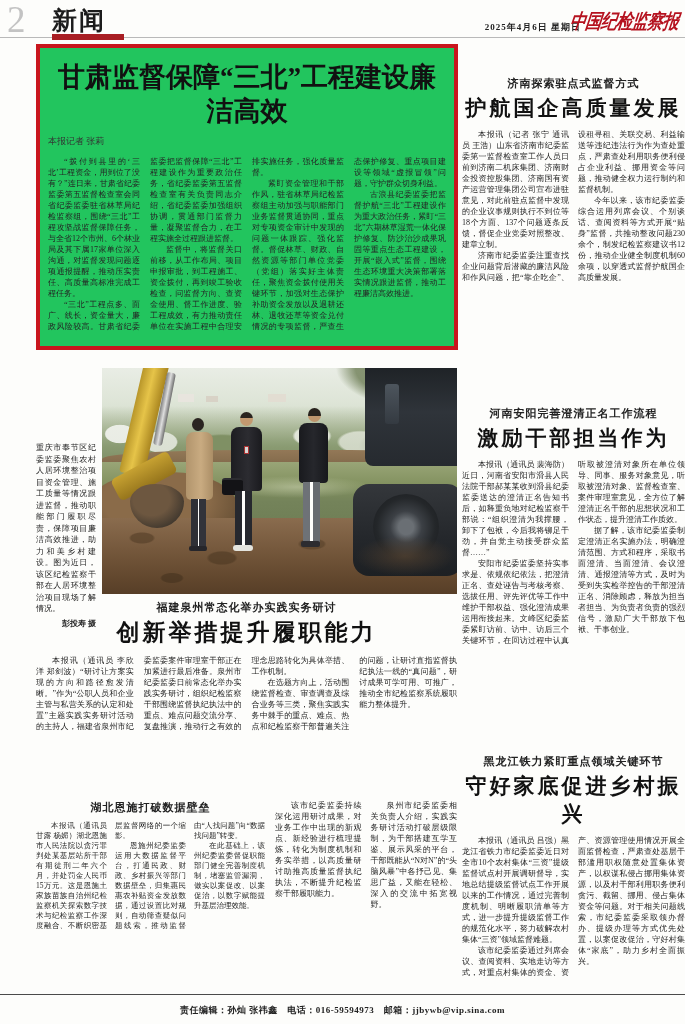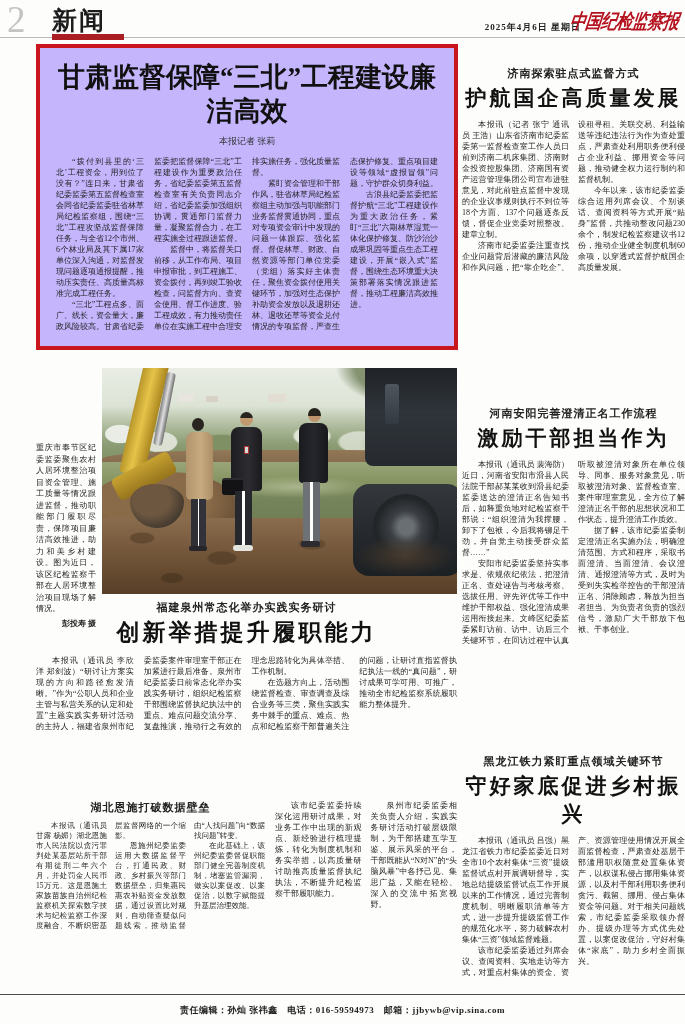--- a/index.html
+++ b/index.html
@@ -18,23 +18,23 @@
               color:#b5121f; transform:skewX(-8deg) scaleY(1.25); transform-origin:right top; letter-spacing:-0.5px; }
 
   
   .kicker { text-align:center; font-size:11px; font-weight:700; color:#222; letter-spacing:1px; }
   .headline { text-align:center; font-weight:700; color:#111; }
   .colbody { text-align:justify; overflow:hidden; column-fill:balance; }
   .colbody p { text-indent:2em; font-size:8px; line-height:11px; color:#242424; }
 
   
   #lead { position:absolute; left:36px; top:44px; width:422px; height:306px;
-          border:4px solid #c9161d; padding:8px 16px 6px; background:#c4b5fd; }
+          border:4px solid #c9161d; padding:8px 8px 6px; background:#22c55e; }
   #lead .headline { font-size:27px; line-height:34px; margin-top:4px; letter-spacing:0px; }
-  #lead .byline { text-align:center; font-size:9px; margin:7px 0 8px; color:#333; }
+  #lead .byline { font-size:9px; margin:7px 0 8px; color:#333; }
   #lead .colbody { height:214px; column-count:4; column-gap:10px; }
 
   
   #photo-block { position:absolute; left:36px; top:368px; width:421px; height:226px; display:flex; }
   #photo-caption { width:66px; padding:74px 6px 0 0; }
   #photo-caption p { font-size:8px; line-height:11.5px; text-align:justify; color:#242424; }
   #photo-caption .credit { text-align:right; font-weight:700; margin-top:3px; }
   #photo { position:relative; width:355px; height:226px; overflow:hidden;
            background:linear-gradient(180deg,#e9ede5 0%,#dde4d6 16%,#cdd6c0 30%,#aab89a 40%,#9aa883 46%); }
   .ph { position:absolute; }
@@ -120,21 +120,21 @@
   #bottom-row { position:absolute; left:36px; top:800px; width:421px; height:194px; display:flex;justify-content:flex-end; }
   #enshi { width:229px; }
   #enshi .headline { font-size:20px; line-height:26px; letter-spacing:3px; margin-top:2px; }
   #enshi .colbody { height:140px; column-count:3; column-gap:8px; margin-top:6px; }
   #enshi .colbody p { font-size:7.5px; line-height:10px; }
   #qz-cont { width:182px; margin-left:10px; }
   #qz-cont .colbody { height:194px; column-count:2; column-gap:9px; }
 
   
   .rail-article { position:absolute; left:462px; width:223px; }
-  #jinan  { top:66px;  height:338px; }
+  #jinan  { top:76px;  height:338px; }
   #anyang { top:406px; height:346px; }
   #tieli  { top:754px; height:240px; }
   .rail-article .headline { font-size:21px; line-height:28px; letter-spacing:3px; margin-top:3px; }
   .rail-article .colbody { column-count:2; column-gap:9px; margin-top:7px; }
   #jinan .colbody  { height:272px; }
   #anyang .colbody { height:282px; }
   #tieli .colbody  { height:180px; }
 
   
   #footer { position:absolute; left:0; top:994px; width:685px; }

